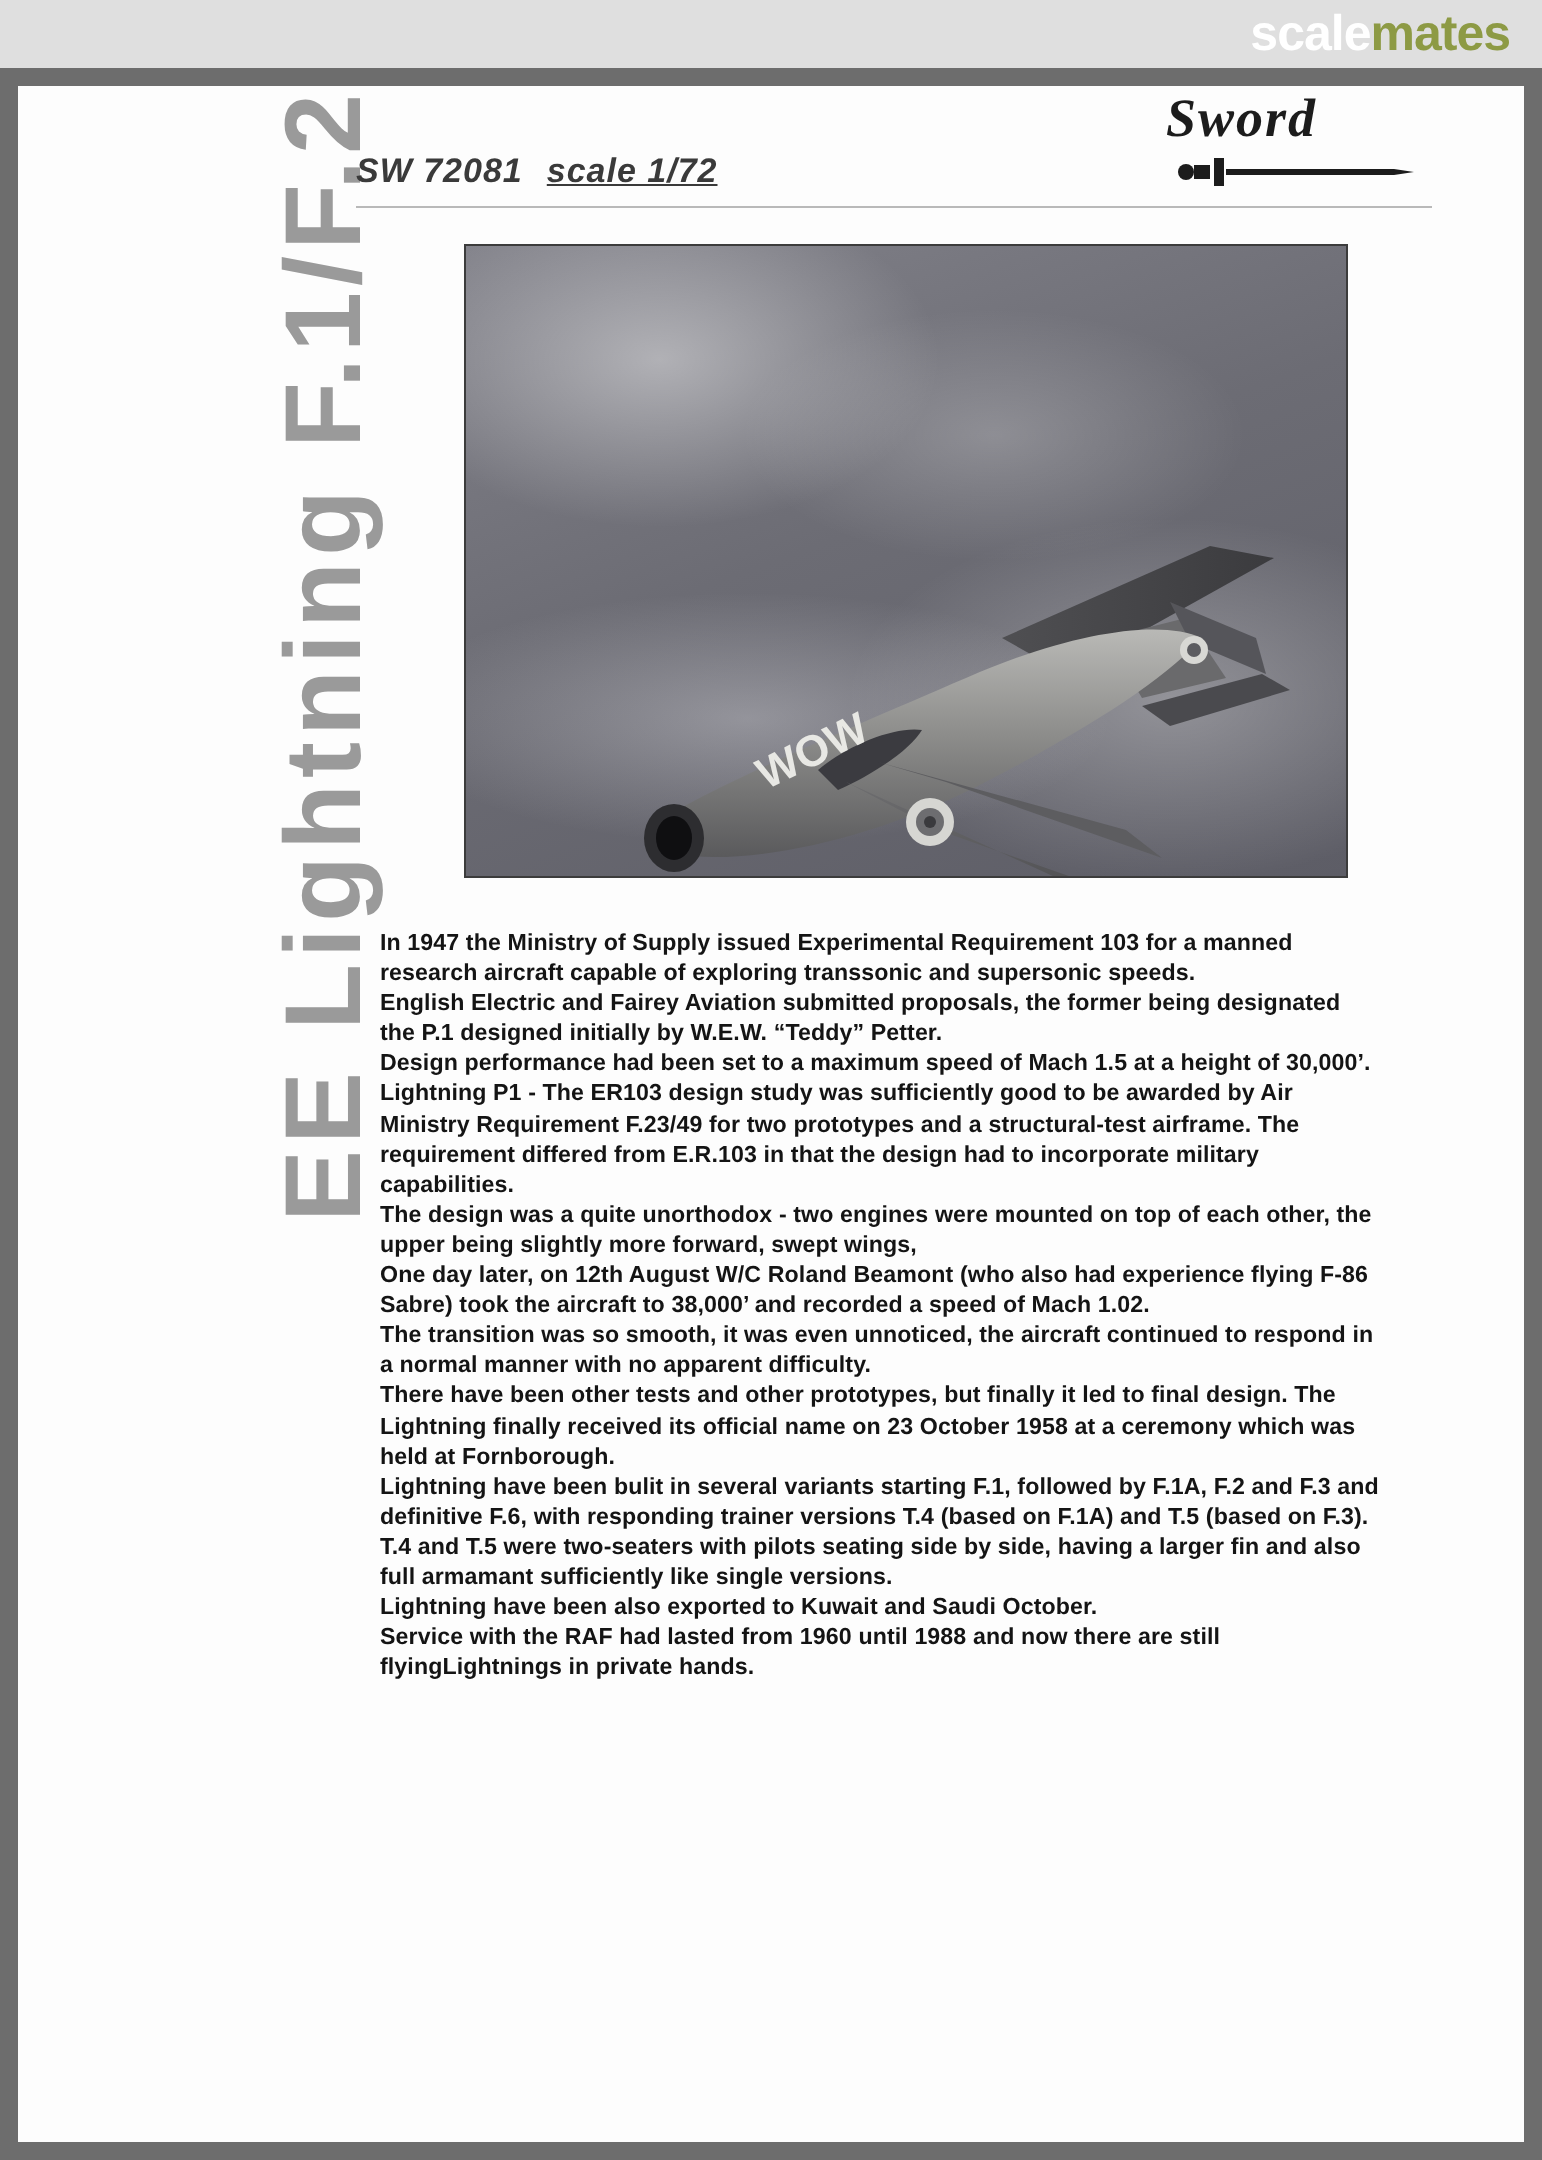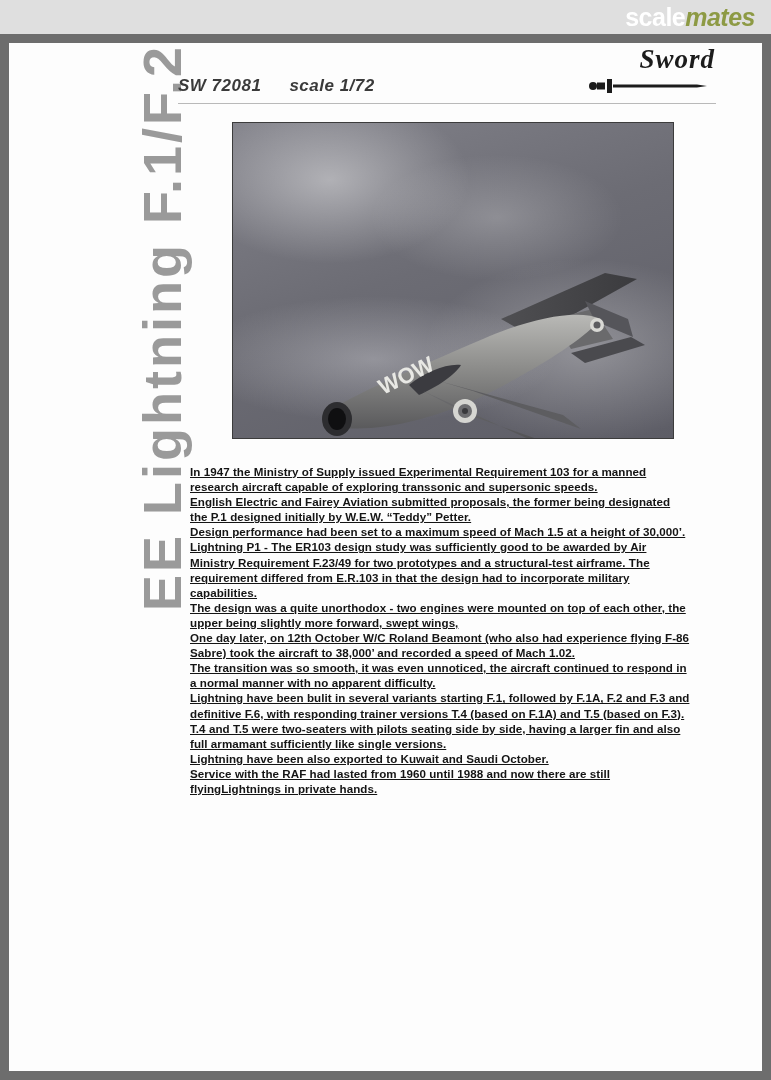--- a/index.html
+++ b/index.html
@@ -28,21 +28,21 @@
   .watermark-text {
     position: absolute;
     right: 16px;
     top: 3px;
     font-size: 25px;
     font-weight: bold;
     letter-spacing: -0.5px;
     font-family: "Liberation Sans", sans-serif;
   }
   .wm-scale { color: #ffffff; }
-  .wm-mates { color: #8d9a44; font-style: italic; }
+  .wm-mates { color: #8d9a44; }
 
   
   .page-frame {
     position: absolute;
     left: 0;
     top: 34px;
     width: 771px;
     height: 1046px;
     border-top: 9px solid #6d6d6d;
     border-left: 9px solid #6d6d6d;
@@ -75,39 +75,40 @@
     left: 178px;
     top: 76px;
     font-family: "Liberation Sans", sans-serif;
     font-size: 17px;
     font-style: italic;
     font-weight: bold;
     color: #3a3a3a;
     letter-spacing: 0.5px;
   }
   .kit-line .scale {
-    margin-left: 28px;
+    margin-left: 12px;
+    text-decoration: underline;
   }
   .header-rule {
     position: absolute;
     left: 178px;
     top: 103px;
     width: 538px;
     height: 1px;
     background: #b9b9b9;
   }
 
   
   .logo {
     position: absolute;
     right: 56px;
     top: 46px;
     width: 132px;
     height: 54px;
-    text-align: right;
+    text-align: left;
   }
   .logo-word {
     font-family: "Liberation Serif", serif;
     font-size: 27px;
     font-weight: bold;
     font-style: italic;
     color: #1c1c1c;
     letter-spacing: 1px;
     line-height: 1;
   }
@@ -159,21 +160,20 @@
     width: 500px;
     font-family: "Liberation Sans", sans-serif;
     font-size: 11.6px;
     font-weight: bold;
     color: #141414;
     line-height: 15.1px;
     letter-spacing: 0.05px;
   }
   .body-text p {
     margin: 0 0 0 0;
-    text-decoration: underline;
   }
 </style>
 </head>
 <body>
 
 <div id="page">
 
   <div class="watermark-bar">
     <div class="watermark-text"><span class="wm-scale">scale</span><span class="wm-mates">mates</span></div>
   </div>
@@ -246,21 +246,22 @@
       <circle cx="364" cy="202" r="3.5" fill="#5c5c60"></circle>
     </svg>
   </div>
 
   <div class="body-text">
     <p>In 1947 the Ministry of Supply issued Experimental Requirement 103 for a manned research aircraft capable of exploring transsonic and supersonic speeds.</p>
     <p>English Electric and Fairey Aviation submitted proposals, the former being designated the P.1 designed initially by W.E.W. “Teddy” Petter.</p>
     <p>Design performance had been set to a maximum speed of Mach 1.5 at a height of 30,000’.</p>
     <p>Lightning P1 - The ER103 design study was sufficiently good to be awarded by Air Ministry Requirement F.23/49 for two prototypes and a structural-test airframe. The requirement differed from E.R.103 in that the design had to incorporate military capabilities.</p>
     <p>The design was a quite unorthodox - two engines were mounted on top of each other, the upper being slightly more forward, swept wings,</p>
-    <p>One day later, on 12th October W/C Roland Beamont (who also had experience flying F-86 Sabre) took the aircraft to 38,000’ and recorded a speed of Mach 1.02.</p>
+    <p>One day later, on 12th August W/C Roland Beamont (who also had experience flying F-86 Sabre) took the aircraft to 38,000’ and recorded a speed of Mach 1.02.</p>
     <p>The transition was so smooth,  it was even unnoticed, the aircraft continued to respond in a normal manner with no apparent difficulty.</p>
+    <p>There have been other tests and other prototypes, but finally it led to final design. The Lightning finally received its official name on 23 October 1958 at a ceremony which was held at Fornborough.</p>
     <p>Lightning have been bulit in several variants starting F.1, followed by F.1A, F.2 and F.3 and definitive F.6, with responding trainer versions T.4 (based on F.1A) and T.5 (based on F.3).</p>
     <p>T.4 and T.5 were two-seaters with pilots seating side by side, having a larger fin and also full armamant sufficiently like single versions.</p>
     <p>Lightning have been also exported to  Kuwait and Saudi October.</p>
     <p>Service with the RAF had lasted from 1960 until 1988 and now there are still flyingLightnings in private hands.</p>
   </div>
 
 </div>
 
 </body></html>

